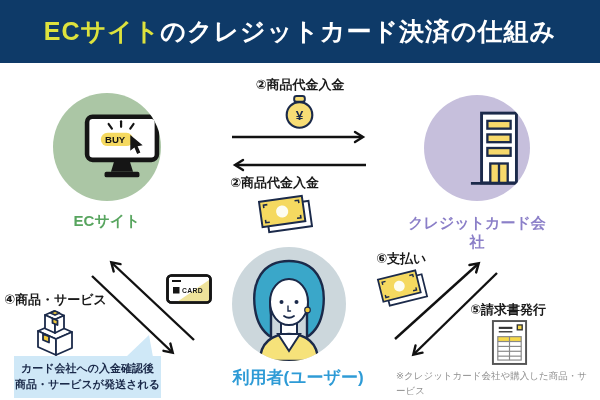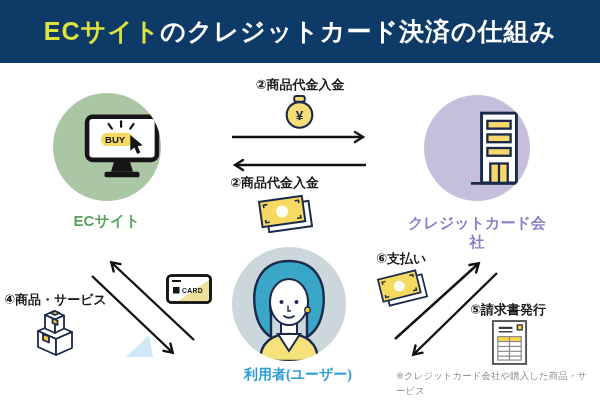--- a/index.html
+++ b/index.html
@@ -15,21 +15,21 @@
 
   
   .node-circle { position:absolute; border-radius:50%; display:flex; align-items:center; justify-content:flex-end; overflow:hidden; }
   .ec-circle   { left:53px;  top:93px;  width:108px; height:108px; background:#abc6a5; }
   .cc-circle   { left:424px; top:95px;  width:106px; height:106px; background:#c6bfdc; }
   .user-circle { left:232px; top:247px; width:114px; height:114px; background:#ccd7dc; }
 
   .node-label { position:absolute; text-align:center; font-weight:bold; }
   .ec-label   { left:53px;  top:212px; width:108px; font-size:15px; color:#58a55f; }
   .cc-label   { left:404px; top:214px; width:146px; font-size:15px; color:#8b7fc8; }
-  .user-label { left:222px; top:366px; width:152px; font-size:14px; color:#2e9bd6;font-family:Liberation Serif, serif; }
+  .user-label { left:222px; top:366px; width:152px; font-size:17px; color:#2e9bd6; }
 
   
   .flow-label { position:absolute; font-weight:bold; font-size:13px; color:#1a1a1a; white-space:nowrap; }
   .fee-label     { left:230px; top:76px;  width:140px; text-align:center; }
   .deposit-label { left:230px; top:174px; width:140px; text-align:left; }
   .cardpay-label { left:143px; top:251px; }
   .goods-label   { left:4px;   top:291px; }
   .pay-label     { left:376px; top:250px; }
   .invoice-label { left:470px; top:301px; }
 
@@ -186,19 +186,23 @@
     <rect x="8" y="18" width="24" height="24" fill="none" stroke="#888888" stroke-width="1.2"></rect>
     <g stroke="#888888" stroke-width="1.2">
       <line x1="8" y1="23" x2="32" y2="23"></line>
       <line x1="8" y1="28" x2="32" y2="28"></line>
       <line x1="8" y1="33" x2="32" y2="33"></line>
       <line x1="8" y1="38" x2="32" y2="38"></line>
       <line x1="20" y1="18" x2="20" y2="42"></line>
     </g>
   </svg>
 
+  <div class="note-box">
+    <div>カード会社への入金確認後</div>
+    <div>商品・サービスが発送される</div>
+  </div>
 
   <div class="footnote">
     <div>※クレジットカード会社や購入した商品・サービス</div>
     <div class="fn2">によって順番が前後することがあります</div>
   </div>
 
 </div>
 
 </body></html>

